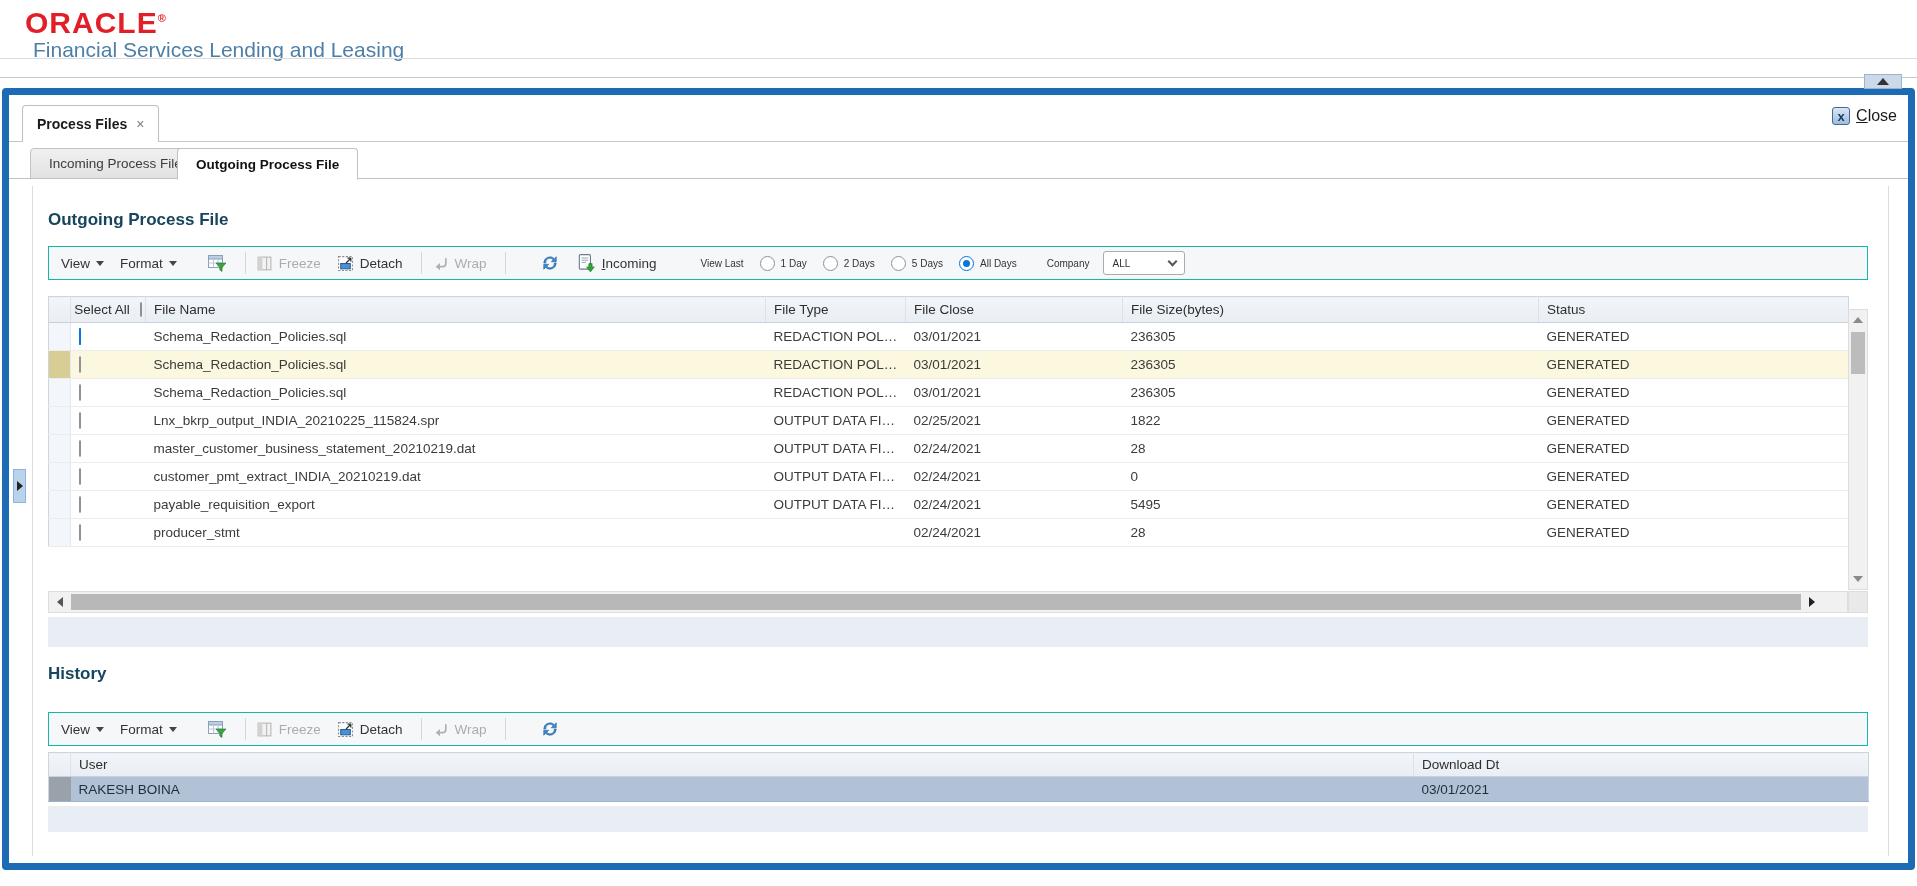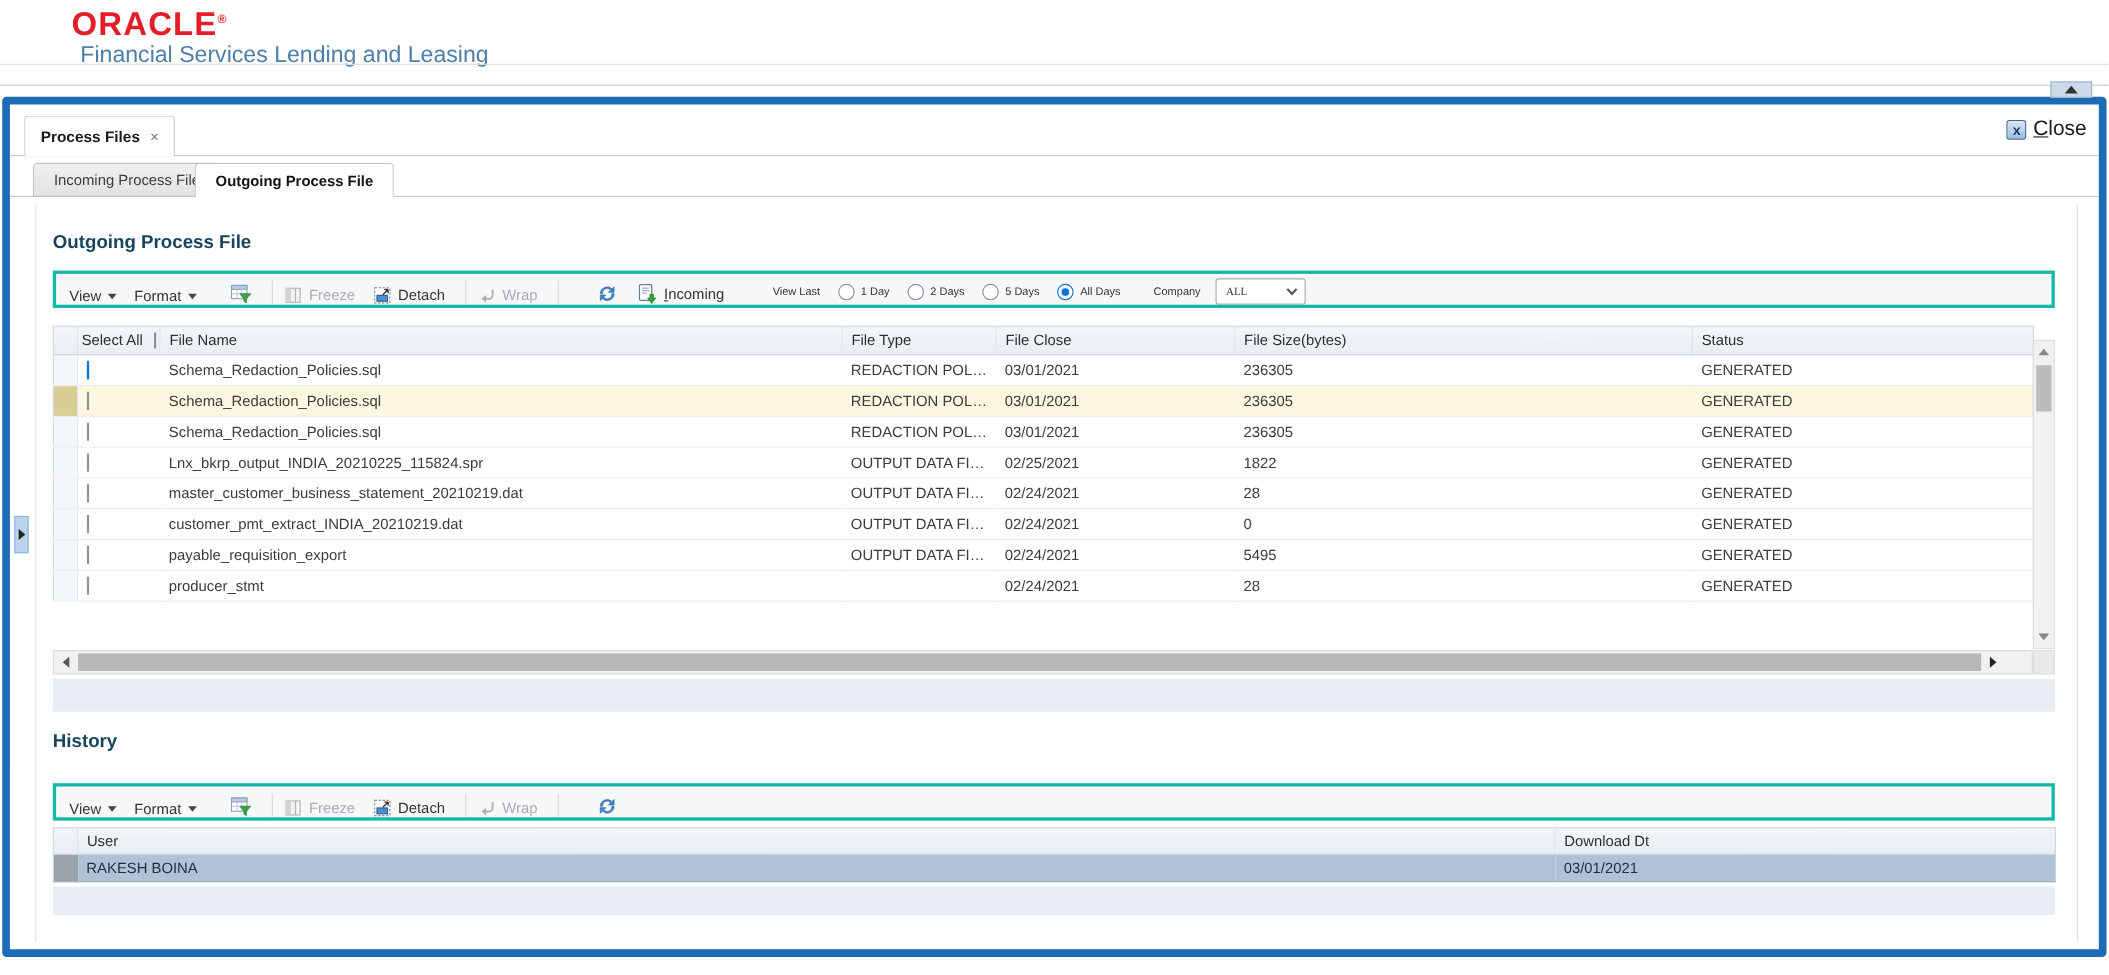--- a/index.html
+++ b/index.html
@@ -1,20 +1,20 @@
 <!DOCTYPE html>
 <html><head>
 <meta charset="utf-8">
 <style>
   * { box-sizing: border-box; margin: 0; padding: 0; }
   html,body { width:1917px; height:886px; background:#fff; font-family:"Liberation Sans", sans-serif; overflow:hidden; }
   .page { position:relative; width:1917px; height:886px; background:#fff; }
 
   
-  .brand { position:absolute; left:25px; top:4px;margin-left:40px; }
+  .brand { position:absolute; left:25px; top:4px; }
   .oracle-logo { color:#e21f28; font-size:30px; font-weight:bold; letter-spacing:1px; line-height:28px; }
   .oracle-logo sup { font-size:11px; }
   .tagline { color:#4d7fa9; font-size:21px; margin-top:1px; margin-left:8px; }
   .topbar { position:absolute; top:0; left:620px; right:0; height:45px;
             background:linear-gradient(90deg,#ffffff 0px,#000000 170px);
             display:flex; align-items:center; justify-content:flex-end; gap:14px;
             color:#fff; font-size:15px; padding-right:22px; }
   .topbar .item { display:flex; align-items:center; gap:6px; cursor:pointer; }
   .caret-down { width:0;height:0;border-left:5px solid transparent;border-right:5px solid transparent;border-top:6px solid #fff; margin-left:4px;}
   .oval-btn { width:27px; height:18px; border:3px solid #e6eefa; border-radius:10px; }
@@ -32,51 +32,51 @@
   .win-tab { position:absolute; left:22px; top:105px; height:37px; padding:0 14px; z-index:2;
              background:#fff; border:1px solid #bfbfbf; border-bottom:none; border-radius:4px 4px 0 0;
              display:flex; align-items:center; gap:9px; font-size:14px; font-weight:bold; color:#1a1a1a; }
   .win-tab .x { color:#7a7a7a; font-weight:normal; font-size:14px; cursor:pointer; }
   .tabline { position:absolute; left:9px; right:9px; top:141px; height:1px; background:#c6c6c6; }
 
   .close-link { position:absolute; right:20px; top:107px; display:flex; align-items:center; gap:6px; cursor:pointer; z-index:2; }
   .close-ico { width:18px; height:18px; border:1px solid #44699c; border-radius:3px;
                background:linear-gradient(#d9e6f4,#9fbedd); display:flex; align-items:center; justify-content:center; }
   .close-ico span { color:#1c3a5e; font-weight:bold; font-size:13px; line-height:13px; }
-  .close-label { font-size:19px; color:#1a1a1a; }
+  .close-label { font-size:16px; color:#1a1a1a; }
   .fl-underline::first-letter { text-decoration:underline; }
 
   
   .subtab { position:absolute; top:148px; height:31px; padding:0 18px; border:1px solid #c2c2c2; border-radius:4px 4px 0 0;
             display:flex; align-items:center; font-size:13.5px; cursor:pointer; }
   .subtab.inactive { left:30px; background:linear-gradient(#f0f0f0,#e2e2e2); color:#3c3c3c; }
   .subtab.active { left:177px; background:#fff; border-bottom:1px solid #fff; font-weight:bold; color:#111; z-index:2; height:32px; }
   .subtabline { position:absolute; left:9px; right:9px; top:178px; height:1px; background:#c2c2c2; }
 
   
   .section-title { position:absolute; left:48px; font-size:17px; font-weight:bold; color:#17455e; }
 
   
   .toolbar { position:absolute; left:48px; width:1820px; height:34px; background:#f6f7f9;
-             border:3px solid #14b8a6; display:flex; align-items:flex-end; font-size:13.5px; color:#333; padding-left:12px; }
+             border:1px solid #14b8a6; display:flex; align-items:center; font-size:13.5px; color:#333; padding-left:12px; }
   .tb-item { display:flex; align-items:center; gap:6px; margin-right:16px; cursor:pointer; white-space:nowrap; }
   .tb-item.disabled { color:#a8adb3; cursor:default; }
   .tb-sep { width:1px; height:22px; background:#d3d7dc; margin:0 10px 0 2px; }
   .dd-caret { width:0;height:0;border-left:4px solid transparent;border-right:4px solid transparent;border-top:5px solid #444; }
   .icon16 { width:17px; height:17px; display:inline-block; }
   .icon20 { width:20px; height:20px; display:inline-block; }
 
   
   .filters { display:flex; align-items:center; font-size:10px; color:#333; }
   .radio { width:15px; height:15px; border:1px solid #8d9199; border-radius:50%; background:#fff; display:inline-block; position:relative; margin-right:6px; flex:none; }
   .radio.on { border-color:#0b74da; }
   .radio.on::after { content:""; position:absolute; left:3px; top:3px; width:7px; height:7px; border-radius:50%; background:#0b74da; }
   .radio-item { display:flex; align-items:center; margin-right:16px; cursor:pointer; }
   .select-box { width:82px; height:24px; border:1px solid #ababab; border-radius:3px; background:#fff;
-                display:flex; align-items:center; justify-content:space-between; padding:0 8px; cursor:pointer;font-family:Liberation Serif, serif; }
+                display:flex; align-items:center; justify-content:space-between; padding:0 8px; cursor:pointer; }
   .chev { width:7px; height:7px; border-right:2px solid #555; border-bottom:2px solid #555; transform:rotate(45deg); margin-top:-3px; }
 
   
   .grid-wrap { position:absolute; left:48px; top:296px; width:1800px; }
   table.tbl { border-collapse:collapse; table-layout:fixed; width:1800px; font-size:13.5px; color:#3b3b3b; background:#fff; border:1px solid #cdd5de; border-bottom:none; }
   table.tbl th { height:26px; background:linear-gradient(#f2f5f9,#e9eef4); border-bottom:1px solid #c9d2dc;
                  border-right:1px solid #dbe2ea; font-weight:normal; text-align:left; padding:0 8px; color:#2e2e2e;
                  overflow:hidden; white-space:nowrap; }
   table.tbl td { height:28px; border-bottom:1px solid #ececec; padding:0 8px; overflow:hidden; white-space:nowrap; text-overflow:ellipsis; }
   td.gutter-cell, th.gutter-cell { background:#f3f6fa; border-right:1px solid #e2e8ef; padding:0; }

